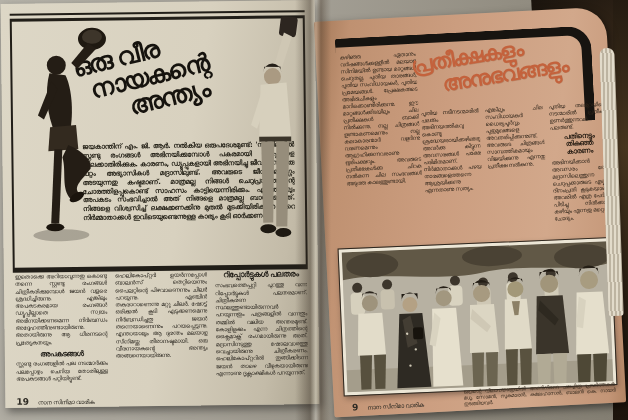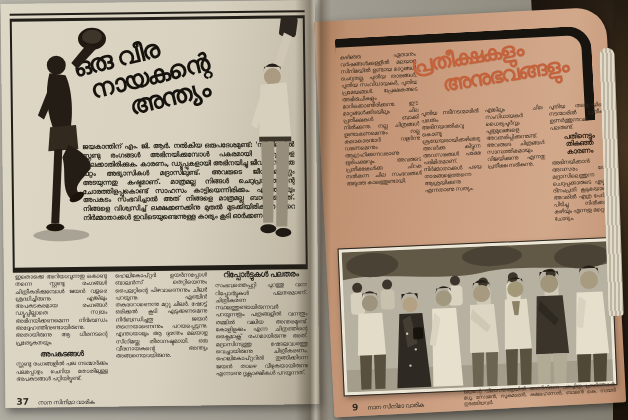--- a/index.html
+++ b/index.html
@@ -129,21 +129,21 @@
       <div class="col">
         <span>ഹെലികോപ്റ്റർ ഉയർന്നപ്പോൾ ബാലൻസ് തെറ്റിയെന്നും പൈലറ്റിന്റെ പിഴവാണെന്നും ചിലർ പറയുന്നു. എഞ്ചിൻ തകരാറാണെന്നു മറ്റു ചിലർ. ഷോട്ട് ഒരിക്കൽ കൂടി എടുക്കണമെന്നു നിർബന്ധിച്ചതു ജയൻ തന്നെയാണെന്നും പറയപ്പെടുന്നു. എന്തായാലും ആ ദുരന്തം മലയാള സിനിമയ്ക്കു തീരാനഷ്ടമായി. ഒരു വീരനായകന്റെ അന്ത്യം അങ്ങനെയായിരുന്നു.</span>
       </div>
       <div class="col">
         <div class="colhead">റിപ്പോർട്ടുകൾ പലതരം</div>
         <span>സംഭവത്തെപ്പറ്റി പുറത്തു വന്ന റിപ്പോർട്ടുകൾ പലതരമാണ്. ചിത്രീകരണ സ്ഥലത്തുണ്ടായിരുന്നവർ പറയുന്നതും പത്രങ്ങളിൽ വന്നതും തമ്മിൽ വലിയ അന്തരമുണ്ട്. കോളിളക്കം എന്ന ചിത്രത്തിന്റെ ക്ലൈമാക്സ് രംഗമായിരുന്നു അത്. മദ്രാസിനടുത്തു ഷോലവാരത്തു വെച്ചായിരുന്നു ചിത്രീകരണം. ഹെലികോപ്റ്ററിൽ തൂങ്ങിക്കിടന്ന ജയൻ താഴെ വീഴുകയായിരുന്നു എന്നാണു ദൃക്സാക്ഷികൾ പറയുന്നത്.</span>
       </div>
     </div>
 
     <div class="pg-footer">
-      <span class="pgnum">37</span>
+      <span class="pgnum">19</span>
       <span class="magname">നാന സിനിമാ വാരിക</span>
     </div>
   </div>
 
   <div class="right-page">
     <div class="rp-bar"></div>
 
     <div class="rp-col1">കഴിഞ്ഞ ഏതാനും വർഷങ്ങൾക്കുള്ളിൽ മലയാള സിനിമയിൽ ഉണ്ടായ മാറ്റങ്ങൾ ചെറുതല്ല. പുതിയ താരങ്ങൾ, പുതിയ സംവിധായകർ, പുതിയ പ്രമേയങ്ങൾ. പ്രേക്ഷകരുടെ അഭിരുചികളും മാറിക്കൊണ്ടിരിക്കുന്നു. ഈ മാറ്റങ്ങൾക്കിടയിലും ചില പ്രതീക്ഷകൾ ബാക്കി നിൽക്കുന്നു. നല്ല ചിത്രങ്ങൾ ഉണ്ടാകണമെന്നും നല്ല കലാകാരന്മാർ വളർന്നു വരണമെന്നും ആഗ്രഹിക്കുന്നവരാണു ഭൂരിപക്ഷവും. അവരുടെ പ്രതീക്ഷകൾക്കു ചിറകു നൽകുന്ന ചില സംഭവങ്ങൾ അടുത്ത കാലത്തുണ്ടായി.</div>
 
     <div class="rp-headline">

